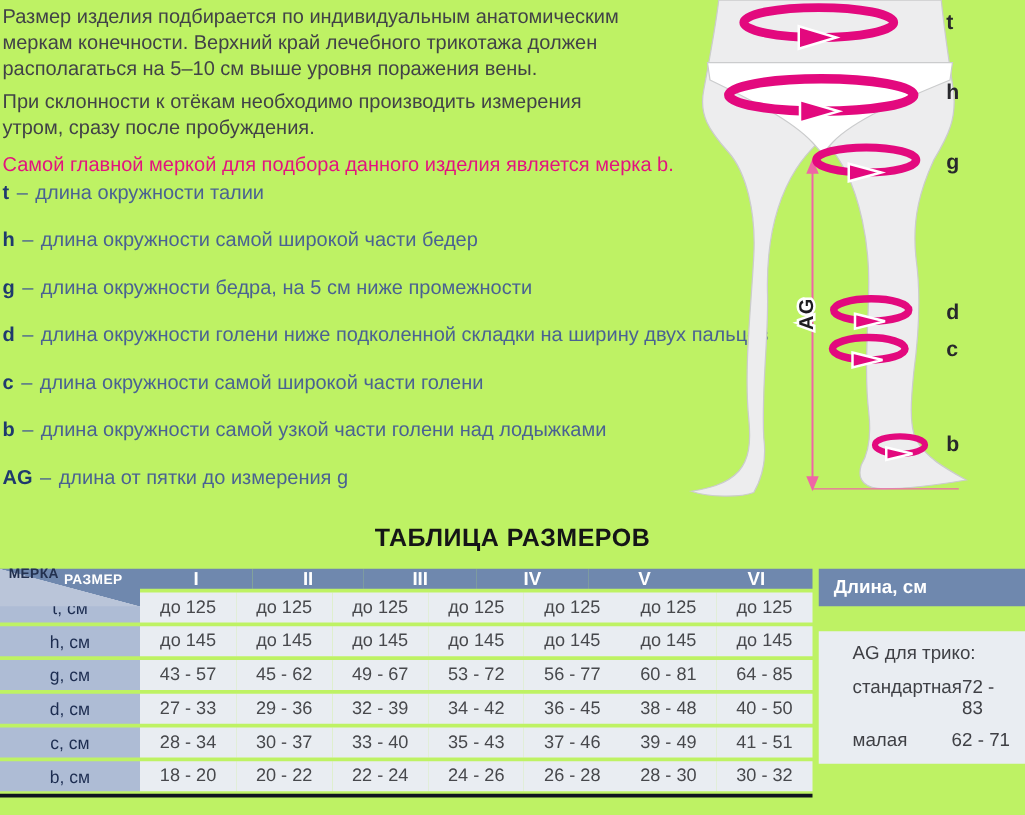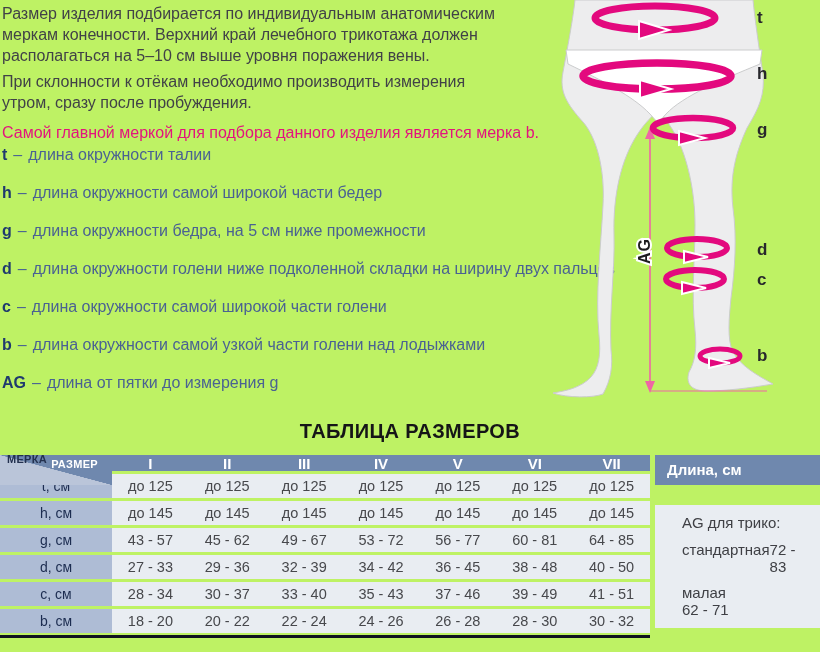--- a/index.html
+++ b/index.html
@@ -61,21 +61,21 @@
   .len-hdr{
     height:30px;background:#6f88ae;color:#fff;font-weight:bold;font-size:15px;
     line-height:30px;padding-left:12px;box-sizing:border-box;
   }
   .len-body{
     margin-top:20px;background:#e9edf2;padding:9px 12px 10px 27px;box-sizing:border-box;
     font-size:15px;color:#3f4045;
   }
   .len-sub{margin-bottom:10px;}
   .len-row{display:flex;justify-content:space-between;margin-bottom:9px;}
-  .len-row:last-child{margin-bottom:0;flex-direction:column;}
+  .len-row:last-child{margin-bottom:0;}
 </style>
 </head>
 <body>
 
 <div class="canvas">
 
   <div class="para" id="p1">Размер изделия подбирается по индивидуальным анатомическим меркам конечности. Верхний край лечебного трикотажа должен располагаться на 5–10 см выше уровня поражения вены.</div>
   <div class="para" id="p2">При склонности к отёкам необходимо производить измерения утром, сразу после пробуждения.</div>
   <div id="highlight">Самой главной меркой для подбора данного изделия является мерка b.</div>
 
@@ -165,21 +165,20 @@
       <div class="corner">
         <span class="top">РАЗМЕР</span>
         <span class="bottom">МЕРКА</span>
       </div>
       <div class="hdr-cell">I</div>
       <div class="hdr-cell">II</div>
       <div class="hdr-cell">III</div>
       <div class="hdr-cell">IV</div>
       <div class="hdr-cell">V</div>
       <div class="hdr-cell">VI</div>
-      <div class="hdr-cell">VII</div>
     </div>
 
     <div class="t-row">
       <div class="t-label">t, см</div>
       <div class="t-cell">до 125</div>
       <div class="t-cell">до 125</div>
       <div class="t-cell">до 125</div>
       <div class="t-cell">до 125</div>
       <div class="t-cell">до 125</div>
       <div class="t-cell">до 125</div>

